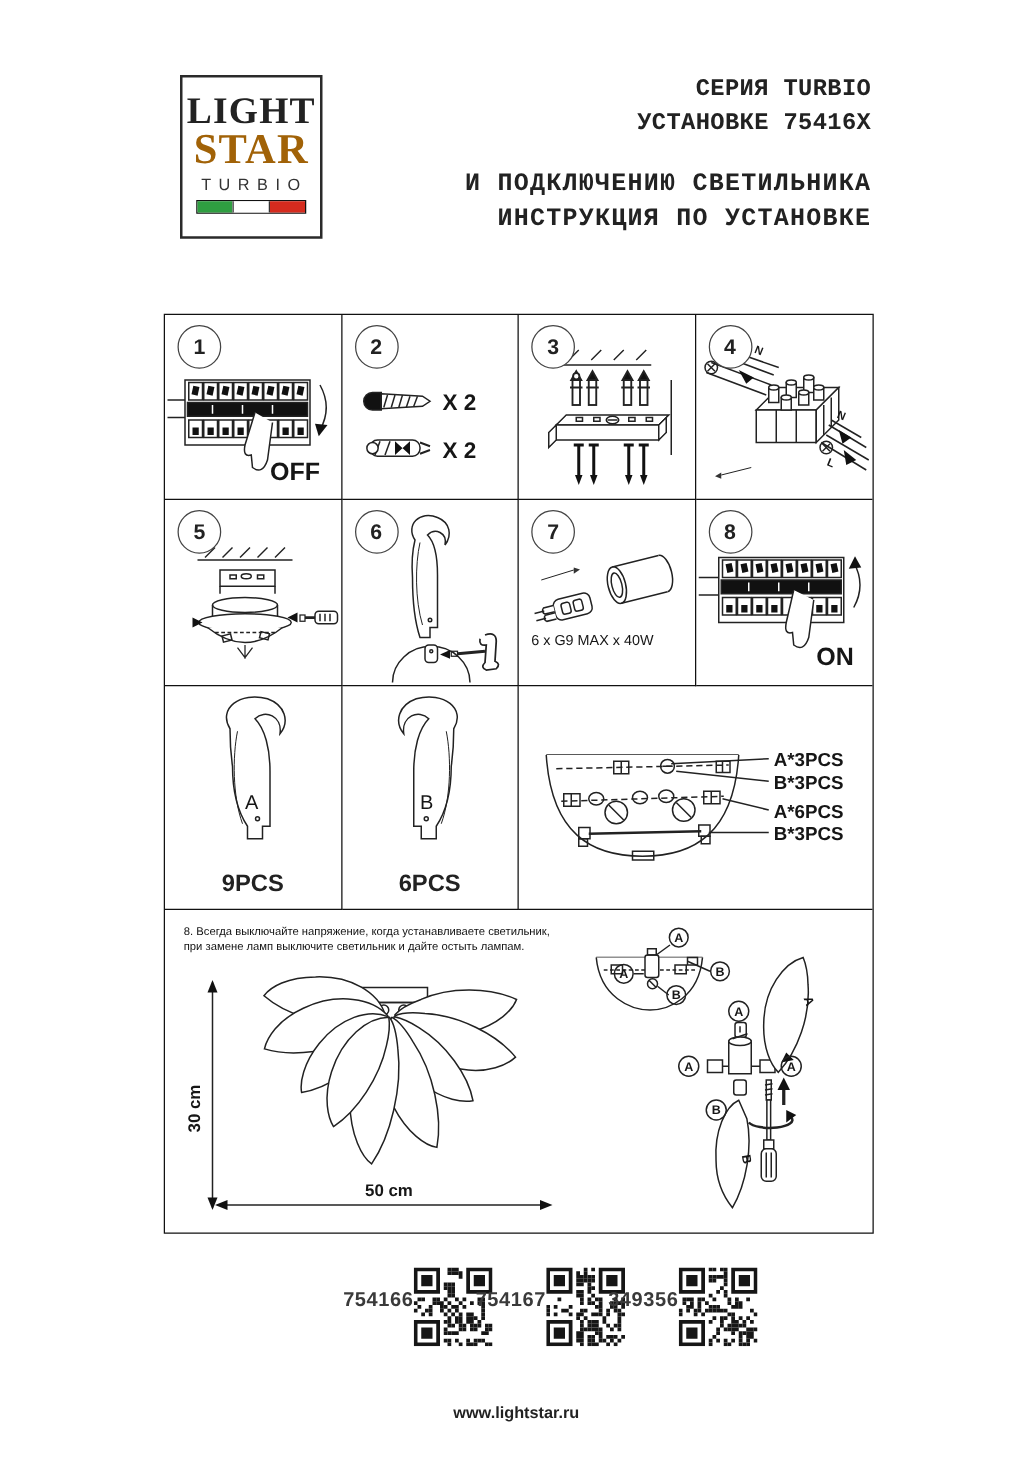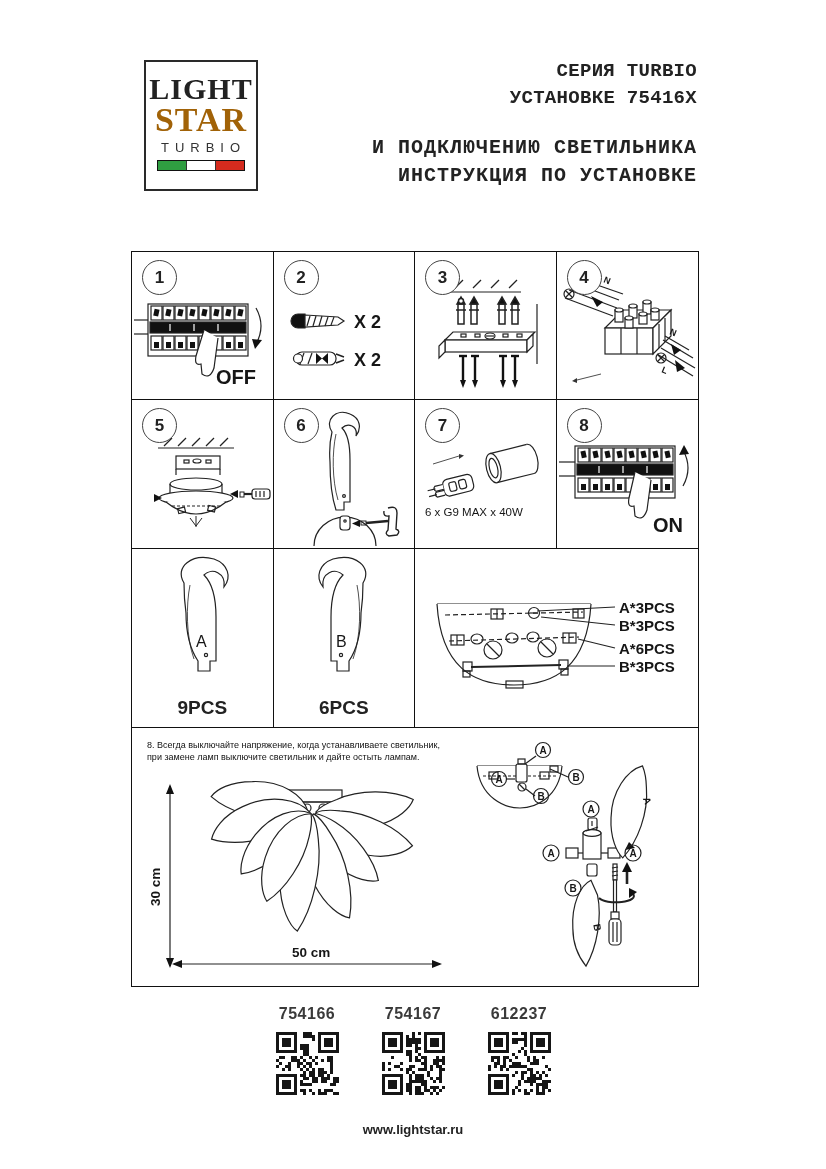--- a/index.html
+++ b/index.html
@@ -32,21 +32,21 @@
            display:flex;align-items:center;justify-content:center;font-size:17px;font-weight:bold;color:#222;background:#fff;z-index:2;}
   .cell svg{position:absolute;left:0;top:0;}
   .part-cell{display:flex;flex-direction:column;align-items:center;}
   .part-qty{position:absolute;bottom:8px;width:100%;text-align:center;font-size:19px;font-weight:600;color:#222;}
   svg text{fill:#161616;}
   .sv{stroke:#222;fill:none;stroke-width:1.2;}
   
   .notes-txt{position:absolute;left:15px;top:11px;font-size:9px;line-height:12px;color:#111;width:340px;}
   
   .products{position:absolute;left:0;top:1005px;width:826px;display:flex;justify-content:center;gap:41px;}
-  .product{display:flex;flex-direction:column;align-items:center;width:65px;}
+  .product{display:flex;align-items:center;width:65px;}
   .product .code{font-size:16px;font-weight:bold;color:#3a3a3a;letter-spacing:0.5px;}
   .product .qr{margin-top:9px;width:63px;height:63px;}
   
   .footer{position:absolute;left:0;top:1122px;width:826px;text-align:center;font-size:13px;font-weight:bold;color:#222;}
 </style>
 </head>
 <body>
 
 <div class="page">
 
@@ -845,21 +845,21 @@
             <rect x="6" y="6" width="9" height="9" fill="#161616"></rect>
             <rect x="42" y="0" width="21" height="21" fill="#161616"></rect>
             <rect x="45" y="3" width="15" height="15" fill="#fff"></rect>
             <rect x="48" y="6" width="9" height="9" fill="#161616"></rect>
             <rect x="0" y="42" width="21" height="21" fill="#161616"></rect>
             <rect x="3" y="45" width="15" height="15" fill="#fff"></rect>
             <rect x="6" y="48" width="9" height="9" fill="#161616"></rect>
           </svg></div>
     </div>
     <div class="product">
-      <div class="code">612237</div>
+      <div class="code">349356</div>
       <div class="qr"><svg width="63" height="63" viewBox="0 0 63 63">
             <rect x="24" y="0" width="3" height="3" fill="#161616"></rect>
             <rect x="27" y="0" width="3" height="3" fill="#161616"></rect>
             <rect x="33" y="0" width="3" height="3" fill="#161616"></rect>
             <rect x="36" y="0" width="3" height="3" fill="#161616"></rect>
             <rect x="36" y="3" width="3" height="3" fill="#161616"></rect>
             <rect x="24" y="6" width="3" height="3" fill="#161616"></rect>
             <rect x="27" y="6" width="3" height="3" fill="#161616"></rect>
             <rect x="30" y="6" width="3" height="3" fill="#161616"></rect>
             <rect x="33" y="6" width="3" height="3" fill="#161616"></rect>

